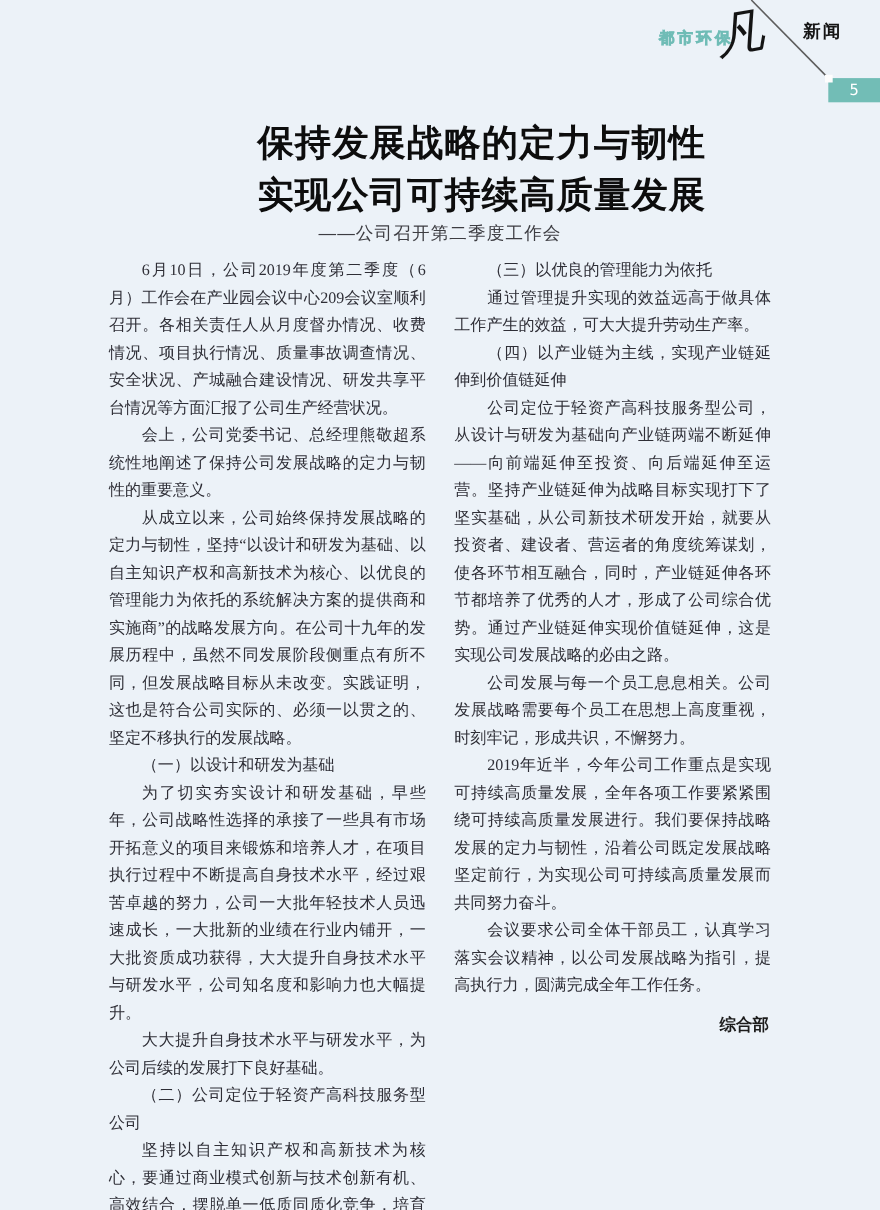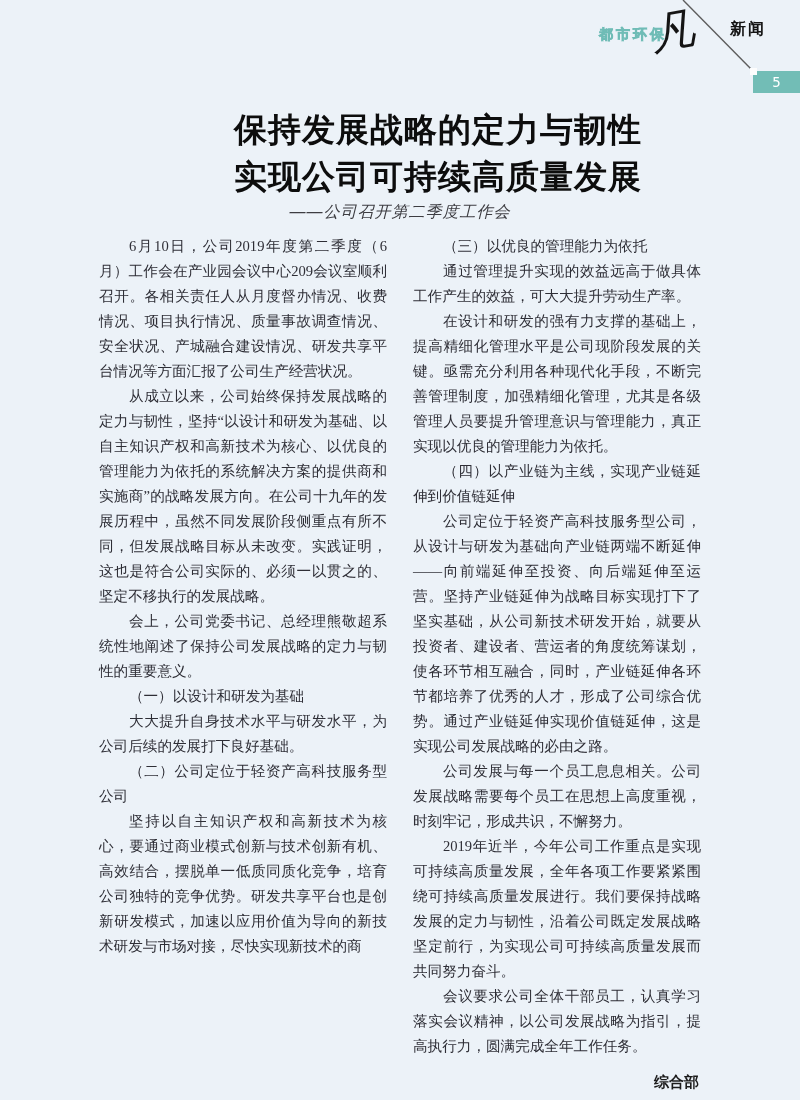--- a/index.html
+++ b/index.html
@@ -39,21 +39,21 @@
     position:absolute;left:750px;top:68px;width:7px;height:7px;background:#fdfdfd;
   }
   
   .title{
     position:absolute;top:106px;left:0;width:800px;
     text-align:center;font-size:33px;font-weight:bold;
     line-height:47px;letter-spacing:1px;color:#0d0d0d;margin-left:38px;
   }
   .subtitle{
     position:absolute;top:202px;left:0;width:800px;
-    text-align:center;font-size:16px;color:#3d3d42;letter-spacing:1px;font-style:italic;
+    text-align:center;font-size:16px;color:#3d3d42;letter-spacing:1px;
   }
   
   .columns{
     position:absolute;top:234px;left:99px;width:602px;
     display:flex;gap:26px;
   }
   .column{width:288px;}
   .column p{
     margin:0;
     font-family:"Liberation Serif","DejaVu Serif",serif;
@@ -86,31 +86,31 @@
 
   <div class="title">
     <div>保持发展战略的定力与韧性</div>
     <div>实现公司可持续高质量发展</div>
   </div>
   <div class="subtitle">——公司召开第二季度工作会</div>
 
   <div class="columns">
     <div class="column">
         <p class="body">6月10日，公司2019年度第二季度（6月）工作会在产业园会议中心209会议室顺利召开。各相关责任人从月度督办情况、收费情况、项目执行情况、质量事故调查情况、安全状况、产城融合建设情况、研发共享平台情况等方面汇报了公司生产经营状况。</p>
+        <p class="body">会上，公司党委书记、总经理熊敬超系统性地阐述了保持公司发展战略的定力与韧性的重要意义。</p>
         <p class="body">从成立以来，公司始终保持发展战略的定力与韧性，坚持“以设计和研发为基础、以自主知识产权和高新技术为核心、以优良的管理能力为依托的系统解决方案的提供商和实施商”的战略发展方向。在公司十九年的发展历程中，虽然不同发展阶段侧重点有所不同，但发展战略目标从未改变。实践证明，这也是符合公司实际的、必须一以贯之的、坚定不移执行的发展战略。</p>
-        <p class="body">会上，公司党委书记、总经理熊敬超系统性地阐述了保持公司发展战略的定力与韧性的重要意义。</p>
         <p class="heading">（一）以设计和研发为基础</p>
+        <p class="body">为了切实夯实设计和研发基础，早些年，公司战略性选择的承接了一些具有市场开拓意义的项目来锻炼和培养人才，在项目执行过程中不断提高自身技术水平，经过艰苦卓越的努力，公司一大批年轻技术人员迅速成长，一大批新的业绩在行业内铺开，一大批资质成功获得，大大提升自身技术水平与研发水平，公司知名度和影响力也大幅提升。</p>
         <p class="body">大大提升自身技术水平与研发水平，为公司后续的发展打下良好基础。</p>
         <p class="heading">（二）公司定位于轻资产高科技服务型公司</p>
         <p class="body">坚持以自主知识产权和高新技术为核心，要通过商业模式创新与技术创新有机、高效结合，摆脱单一低质同质化竞争，培育公司独特的竞争优势。研发共享平台也是创新研发模式，加速以应用价值为导向的新技术研发与市场对接，尽快实现新技术的商</p>
       </div>
     <div class="column">
         <p class="heading">（三）以优良的管理能力为依托</p>
         <p class="body">通过管理提升实现的效益远高于做具体工作产生的效益，可大大提升劳动生产率。</p>
-        <p class="body">在设计和研发的强有力支撑的基础上，提高精细化管理水平是公司现阶段发展的关键。亟需充分利用各种现代化手段，不断完善管理制度，加强精细化管理，尤其是各级管理人员要提升管理意识与管理能力，真正实现以优良的管理能力为依托。</p>
         <p class="heading">（四）以产业链为主线，实现产业链延伸到价值链延伸</p>
         <p class="body">公司定位于轻资产高科技服务型公司，从设计与研发为基础向产业链两端不断延伸——向前端延伸至投资、向后端延伸至运营。坚持产业链延伸为战略目标实现打下了坚实基础，从公司新技术研发开始，就要从投资者、建设者、营运者的角度统筹谋划，使各环节相互融合，同时，产业链延伸各环节都培养了优秀的人才，形成了公司综合优势。通过产业链延伸实现价值链延伸，这是实现公司发展战略的必由之路。</p>
         <p class="body">公司发展与每一个员工息息相关。公司发展战略需要每个员工在思想上高度重视，时刻牢记，形成共识，不懈努力。</p>
         <p class="body">2019年近半，今年公司工作重点是实现可持续高质量发展，全年各项工作要紧紧围绕可持续高质量发展进行。我们要保持战略发展的定力与韧性，沿着公司既定发展战略坚定前行，为实现公司可持续高质量发展而共同努力奋斗。</p>
         <p class="body">会议要求公司全体干部员工，认真学习落实会议精神，以公司发展战略为指引，提高执行力，圆满完成全年工作任务。</p>
         <p class="signature">综合部</p>
       </div>
   </div>
 
 </div>

